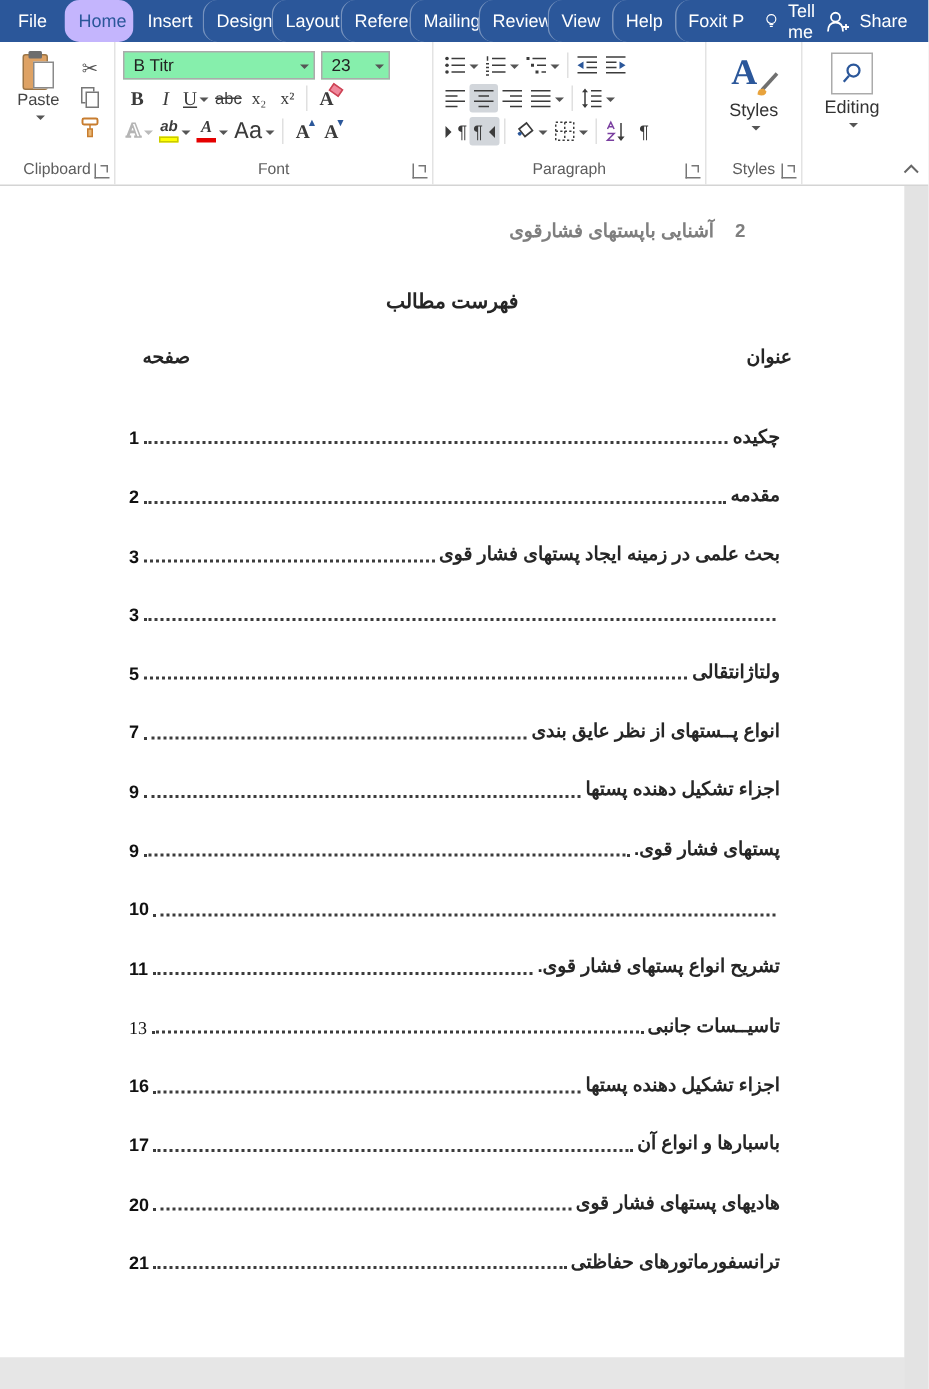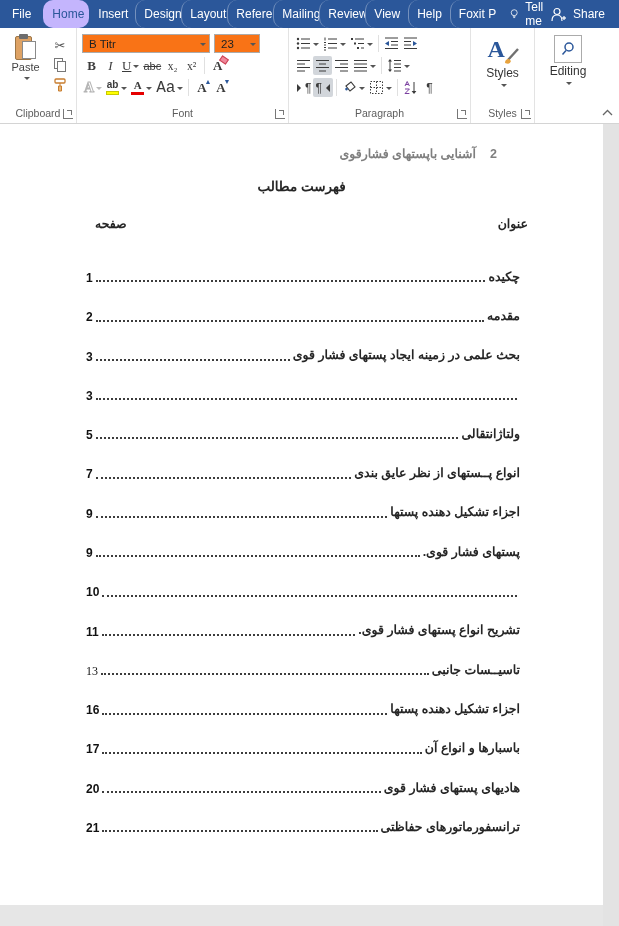--- a/index.html
+++ b/index.html
@@ -67,36 +67,36 @@
   .mini-col { display: flex; flex-direction: column; gap: 2px; margin-left: 3px; padding-top: 3px; }
   .mini { width: 22px; height: 18px; display: flex; align-items: center; justify-content: center; cursor: pointer; border-radius: 2px; }
   .scissors { font-size: 13px; color: #555; }
   .copyicon { position: relative; width: 12px; height: 14px; }
   .copyicon i { position: absolute; width: 9px; height: 11px; background: #fff; border: 1px solid #777; }
   .copyicon i:first-child { left: 0; top: 0; }
   .copyicon i:last-child { left: 3px; top: 3px; }
   
   .g-font { width: 212px; }
   .combo {
-    height: 19px; border: 1px solid #ababab; background: #f97316; display: flex;
+    height: 19px; border: 1px solid #ababab; background: #86efac; display: flex;
     align-items: center; padding: 0 3px 0 6px; font-size: 11.5px; color: #222; cursor: pointer;
   }
   .combo .chev { margin-left: auto; width: 0; height: 0; border: 3.5px solid transparent; border-top-color: #555; margin-top: 4px; }
   .fname { width: 128px; margin-right: 4px; }
   .fsize { width: 46px; }
   .fbold { font-weight: bold; font-family: "Liberation Serif", serif; font-size: 13px; }
   .fital { font-style: italic; font-family: "Liberation Serif", serif; font-size: 13px; }
   .funder { text-decoration: underline; font-family: "Liberation Serif", serif; font-size: 13px; }
   .fstrike { text-decoration: line-through; font-size: 11px; }
   .fsub, .fsup { font-size: 11.5px; font-family: "Liberation Serif", serif; }
   .clearfmt { position: relative; font-family: "Liberation Serif", serif; font-size: 13px; font-weight: bold; }
   .eraser { position: absolute; right: -1px; top: 1px; width: 8px; height: 6px; background: #f0889c; border: 1px solid #c45; transform: rotate(35deg); }
   .fx-a { font-family: "Liberation Serif", serif; font-size: 14px; font-weight: bold;
           color: transparent; -webkit-text-stroke: 1px #b5b5b5; }
-  .hl { display: flex; flex-direction: column; align-items: center; line-height: 1; }
+  .hl { display: flex; flex-direction: column; align-items: center; line-height: 1; font-style: italic; }
   .hl .t { font-size: 10px; font-weight: bold; }
   .bar { width: 13px; height: 3.5px; margin-top: 1px; }
   .bar.yellow { background: #ffff00; border: 1px solid #c9c900; }
   .bar.red { background: #e50000; }
   .fc-a { font-size: 11px; font-weight: bold; font-family: "Liberation Serif", serif; line-height: 1; }
   .aa { font-family: Liberation Mono, monospace; font-size: 16px; }
   .grow, .shrink { position: relative; font-family: "Liberation Serif", serif; font-weight: bold; font-size: 13px; }
   .grow:after, .shrink:after { position: absolute; font-size: 7px; top: -2px; right: -5px; color: #2b579a; }
   .grow:after { content: "▲"; }
   .shrink:after { content: "▼"; }
@@ -122,21 +122,21 @@
   
   .doc { display: flex; height: 802px; background: #e6e6e6; }
   .page-col { width: 603px; display: flex; flex-direction: column; }
   .page { height: 781px; background: #fff; direction: rtl; color: #262626; }
   .below-page { flex: 1; background: #e6e6e6; }
   .gutter { flex: 1; background: #e3e3e3; cursor: pointer; }
   .hdr-line {
     padding: 22px 106px 0 0; display: flex; gap: 14px; align-items: baseline;
     color: #7f7f7f; font-weight: 700; font-size: 12.5px; line-height: 16px;
   }
-  .toc-heading { text-align: center; margin-top: 16px; font-weight: 700; font-size: 13.5px; line-height: 18px; }
+  .toc-heading { text-align: center; margin-top: 30px; font-weight: 700; font-size: 13.5px; line-height: 18px; }
   .cols {
     display: flex; justify-content: space-between; margin-top: 20px;
     padding: 0 75px 0 95px; font-weight: 700; font-size: 12.5px; line-height: 16px;
   }
   .toc { padding: 14px 83px 0 86px; }
   .toc-row { display: flex; align-items: flex-end; height: 39.3px; }
   .toc-title { font-size: 12.5px; font-weight: 600; white-space: nowrap; line-height: 1.25; }
   .leader { flex: 1; border-bottom: 2px dotted #3c3c3c; margin: 0 3px 3px 3px; min-width: 10px; }
   .toc-page { font-weight: 700; font-size: 12px; color: #111; direction: ltr; line-height: 1.2; }
   .toc-row:nth-child(11) .toc-page { font-weight: 400; font-family: "Liberation Serif", serif; }

